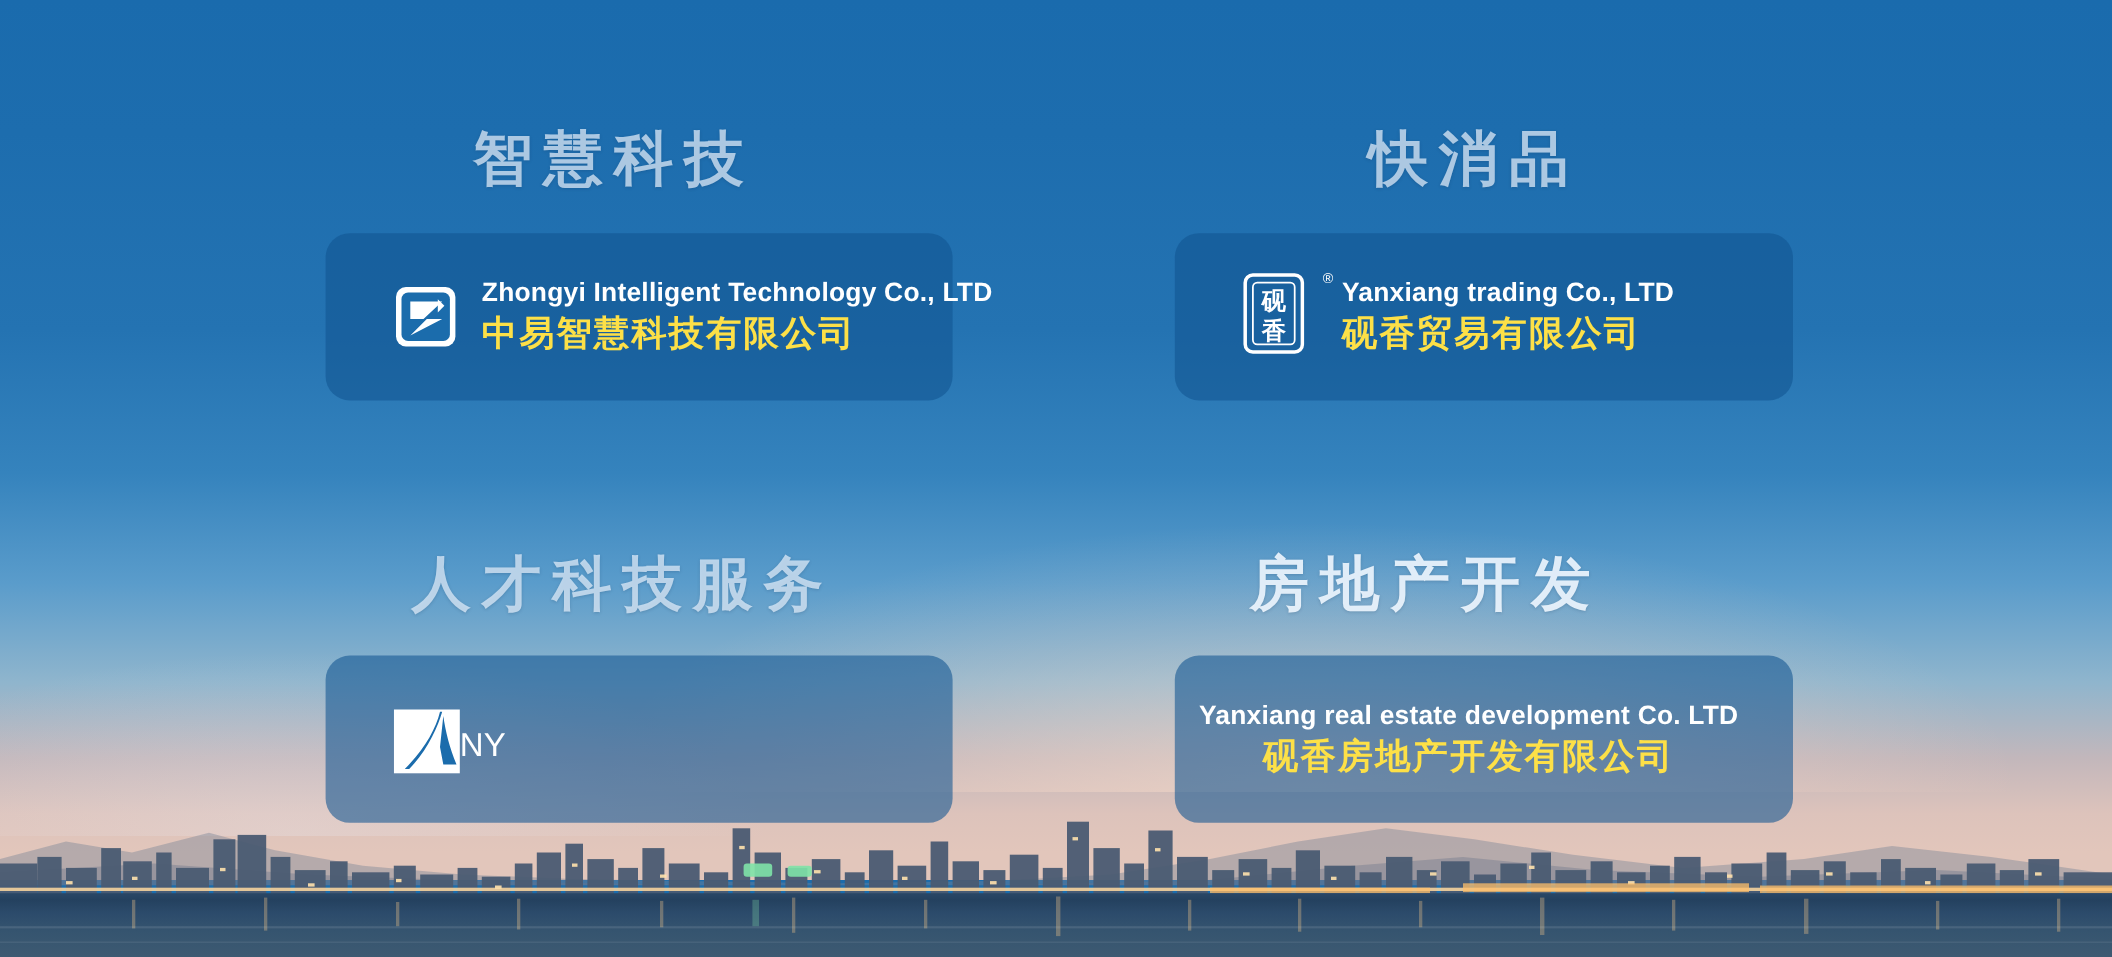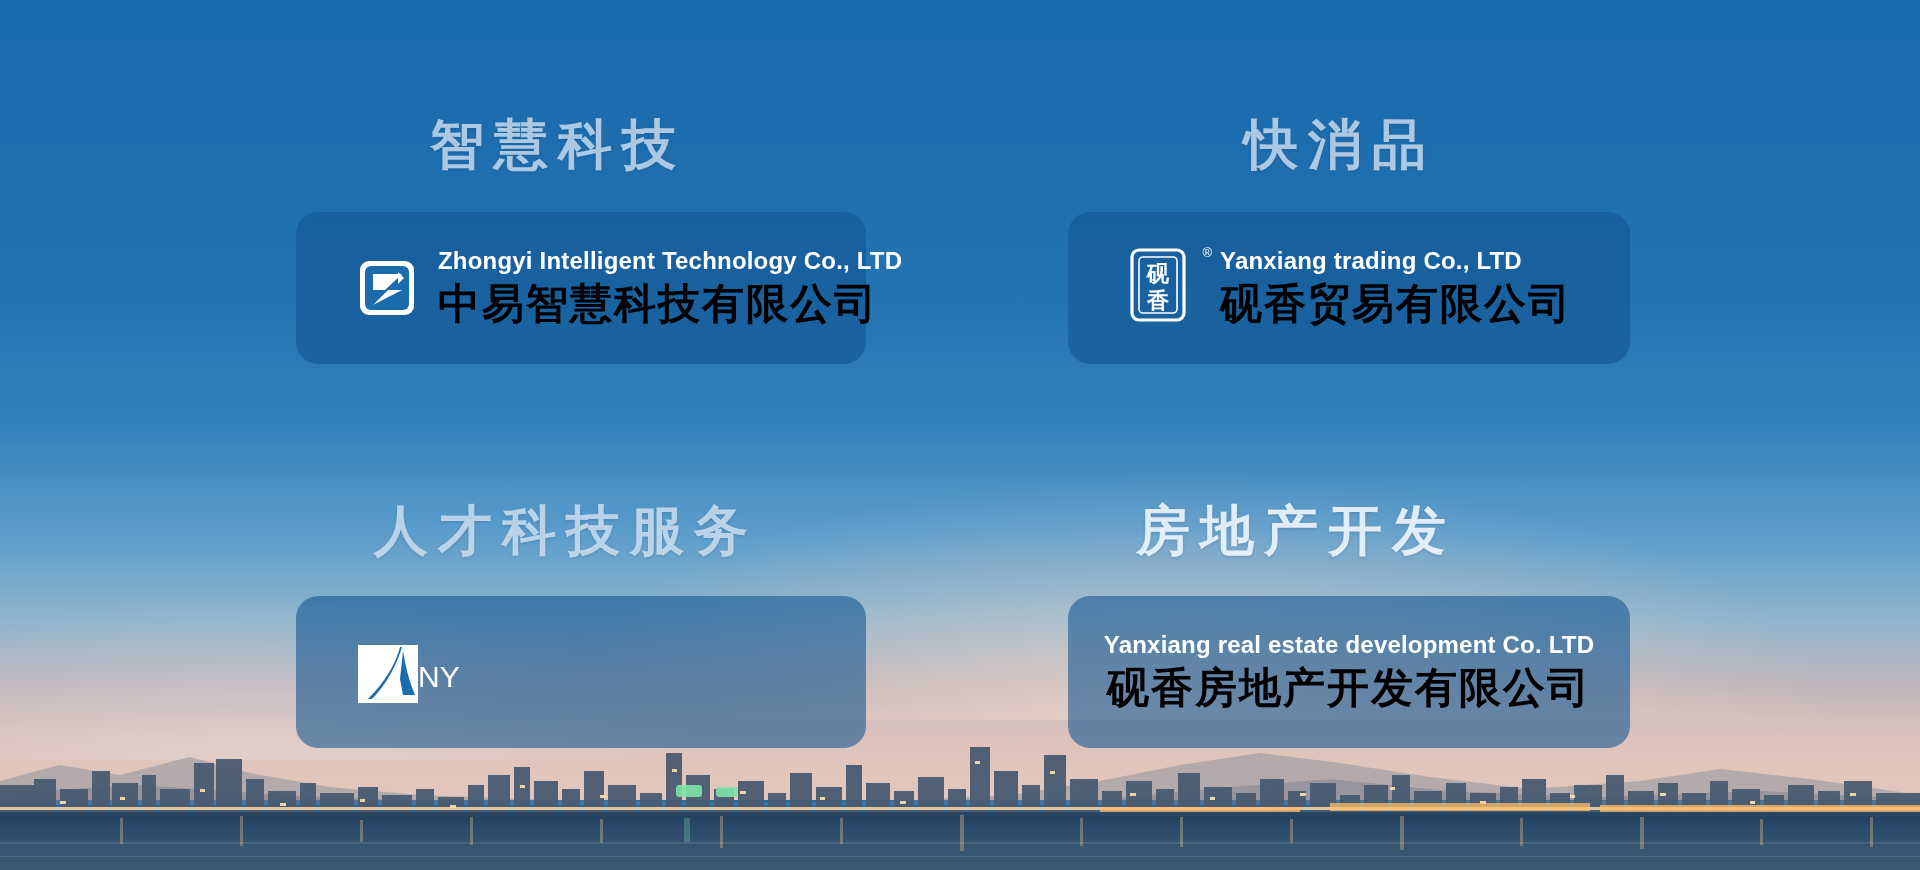--- a/index.html
+++ b/index.html
@@ -72,37 +72,37 @@
 
   .card {
     position:absolute;
     border-radius:22px;
     background:rgba(18,85,145,0.58);
     display:flex;
     align-items:center;
   }
 
   .card-inner { display:flex; align-items:center; gap:22px; width:100%; }
-  .card-inner.centered { justify-content:center; }
+  .card-inner.centered { }
 
   .logo { flex:0 0 auto; display:flex; align-items:center; justify-content:center; }
 
   .names { display:flex; flex-direction:column; justify-content:center; }
   .name-en {
     color:#ffffff;
     font-size:24px;
     font-weight:700;
     letter-spacing:.2px;
     line-height:1.35;
     white-space:nowrap;
   }
   .name-cn {
     font-family:"DejaVu Sans","Liberation Sans",sans-serif;
-    color:#000000;
-    font-size:42px;
+    color:#fde047;
+    font-size:32px;
     font-weight:700;
     letter-spacing:2px;
     line-height:1.3;
     white-space:nowrap;
   }
   .names.centered { align-items:center; text-align:center; }
 
   
   #card-1 { left:296px;  top:212px;  width:570px;  height:152px; padding:0 0 0 62px; }
   #card-2 { left:1068px; top:212px;  width:562px;  height:152px; padding:0 0 0 62px; }

